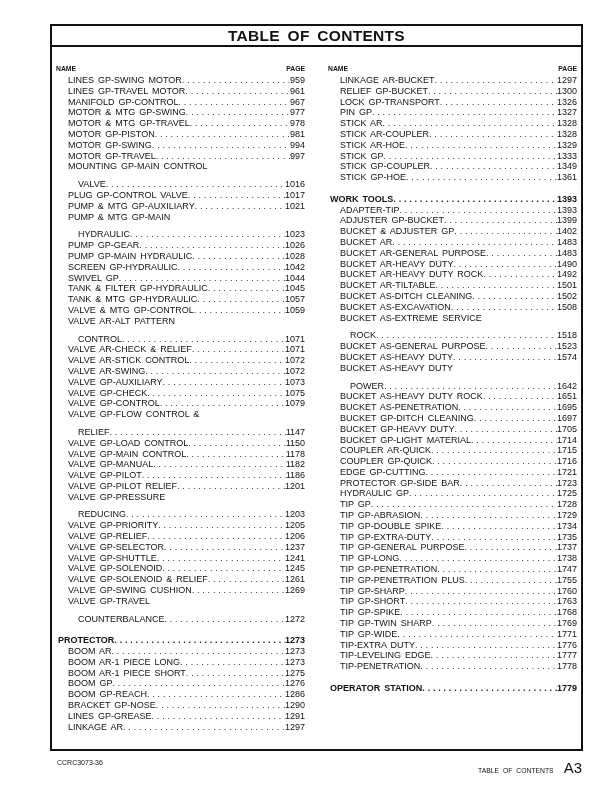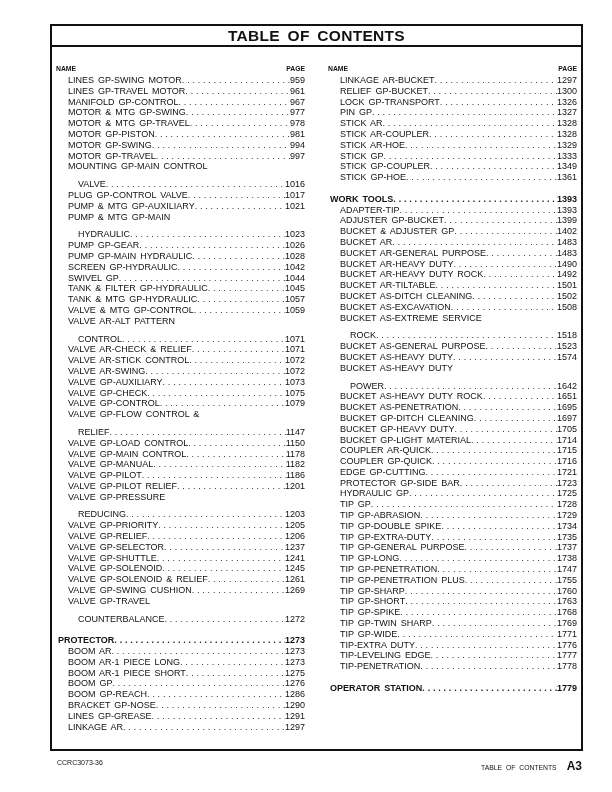--- a/index.html
+++ b/index.html
@@ -15,21 +15,21 @@
   .entry .dots { flex: 1 1 auto; overflow: hidden; letter-spacing: 1.6px; color: #222; }
   .entry .dots::before { content: ". . . . . . . . . . . . . . . . . . . . . . . . . . . . . . . . . . . . . . . . . . . . . . . . . . . . . . . . . . . . . . . . . . . . . . . . . . . . . . . . . . . . . . . . . . . . . . . . . . . . . . . . . . . . ."; letter-spacing: -0.6px; }
   .entry .page { flex: 0 0 auto; text-align: right; }
   .entry.wrap-top { padding-right: 2px; }
   .entry.cont { padding-left: 22px; margin-top: 7px; }
   .entry.section { font-weight: bold; padding-left: 2px; margin-top: 10.8px; align-items: center; }
   .footer { position: absolute; top: 759px; font-size: 7px; }
   .footer.code { left: 57px; }
   .footer.right { right: 30px; display: flex; align-items: baseline; gap: 10px; }
   .footer .label { font-size: 6.8px; word-spacing: 2px; }
-  .footer .pg { font-size: 12px; font-weight: bold; }
+  .footer .pg { font-size: 15px; font-weight: normal; }
 </style>
 </head>
 <body>
 
 <div class="frame">
   <div class="title-band">TABLE OF CONTENTS</div>
 
   <div class="col left">
     <div class="col-head">
       <span>NAME</span>

